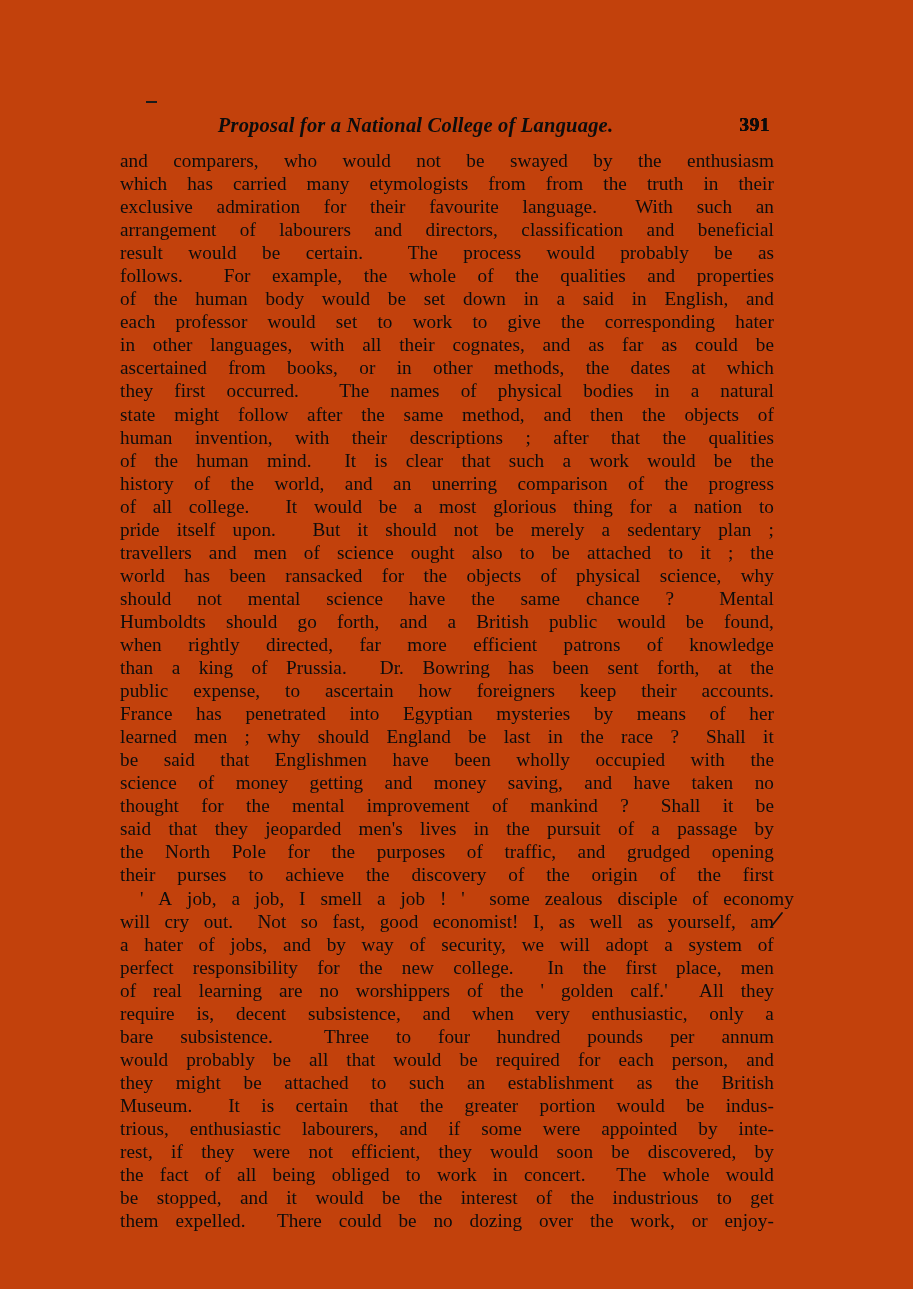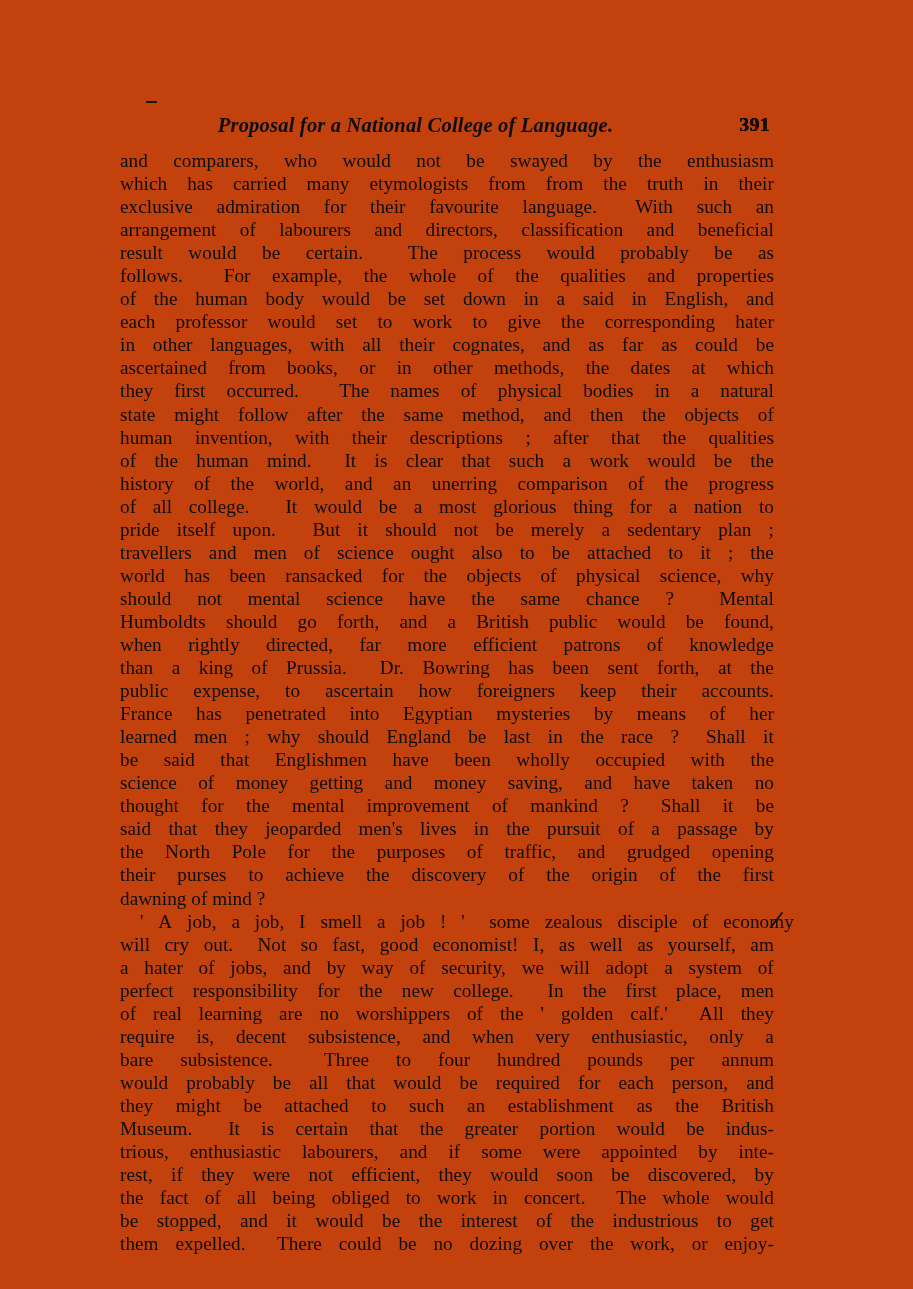--- a/index.html
+++ b/index.html
@@ -535,21 +535,20 @@
         <span>achieve</span>
         <span>the</span>
         <span>discovery</span>
         <span>of</span>
         <span>the</span>
         <span>origin</span>
         <span>of</span>
         <span>the</span>
         <span>first</span>
       </div>
-      <div class="line flush">dawning of mind ?</div>
       <div class="line j indent">
         <span>'</span>
         <span>A</span>
         <span>job,</span>
         <span>a</span>
         <span>job,</span>
         <span>I</span>
         <span>smell</span>
         <span>a</span>
         <span>job</span>

